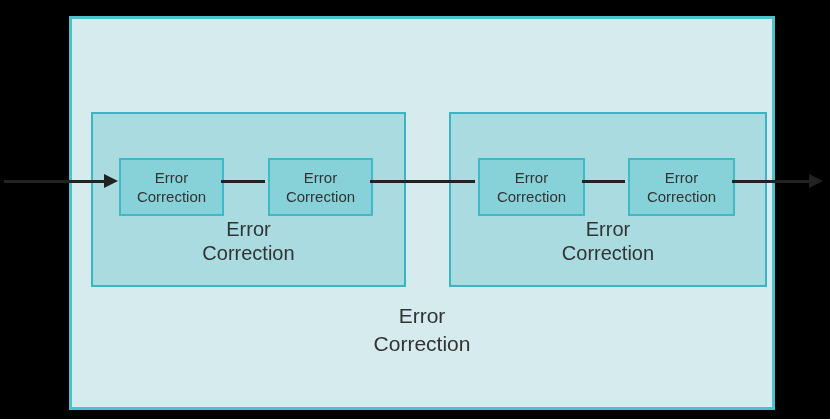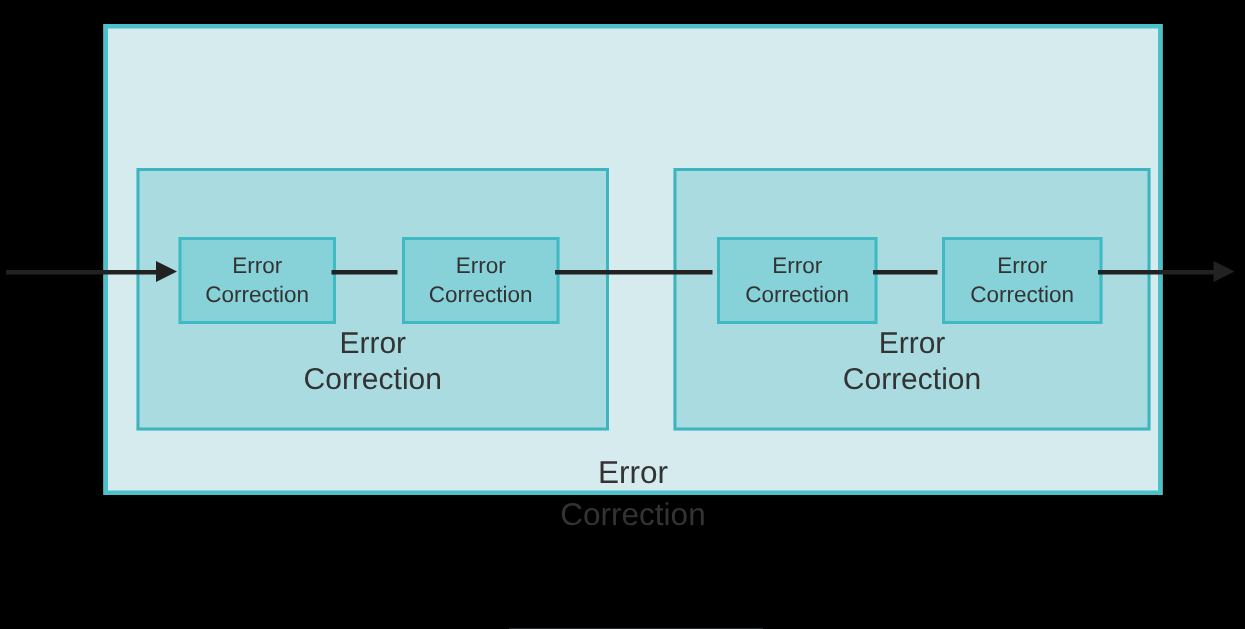--- a/index.html
+++ b/index.html
@@ -13,21 +13,21 @@
     width: 830px;
     height: 419px;
     background: #000000;
     overflow: hidden;
   }
   .outer-box {
     position: absolute;
     left: 69px;
     top: 16px;
     width: 706px;
-    height: 314px;
+    height: 394px;
     background: #D6EBEE;
     border: 3px solid #4CC1CA;
     box-sizing: border-box;
   }
   .group-box {
     position: absolute;
     top: 93px;
     height: 175px;
     background: #A9DBE0;
     border: 2px solid #3CB5C1;

